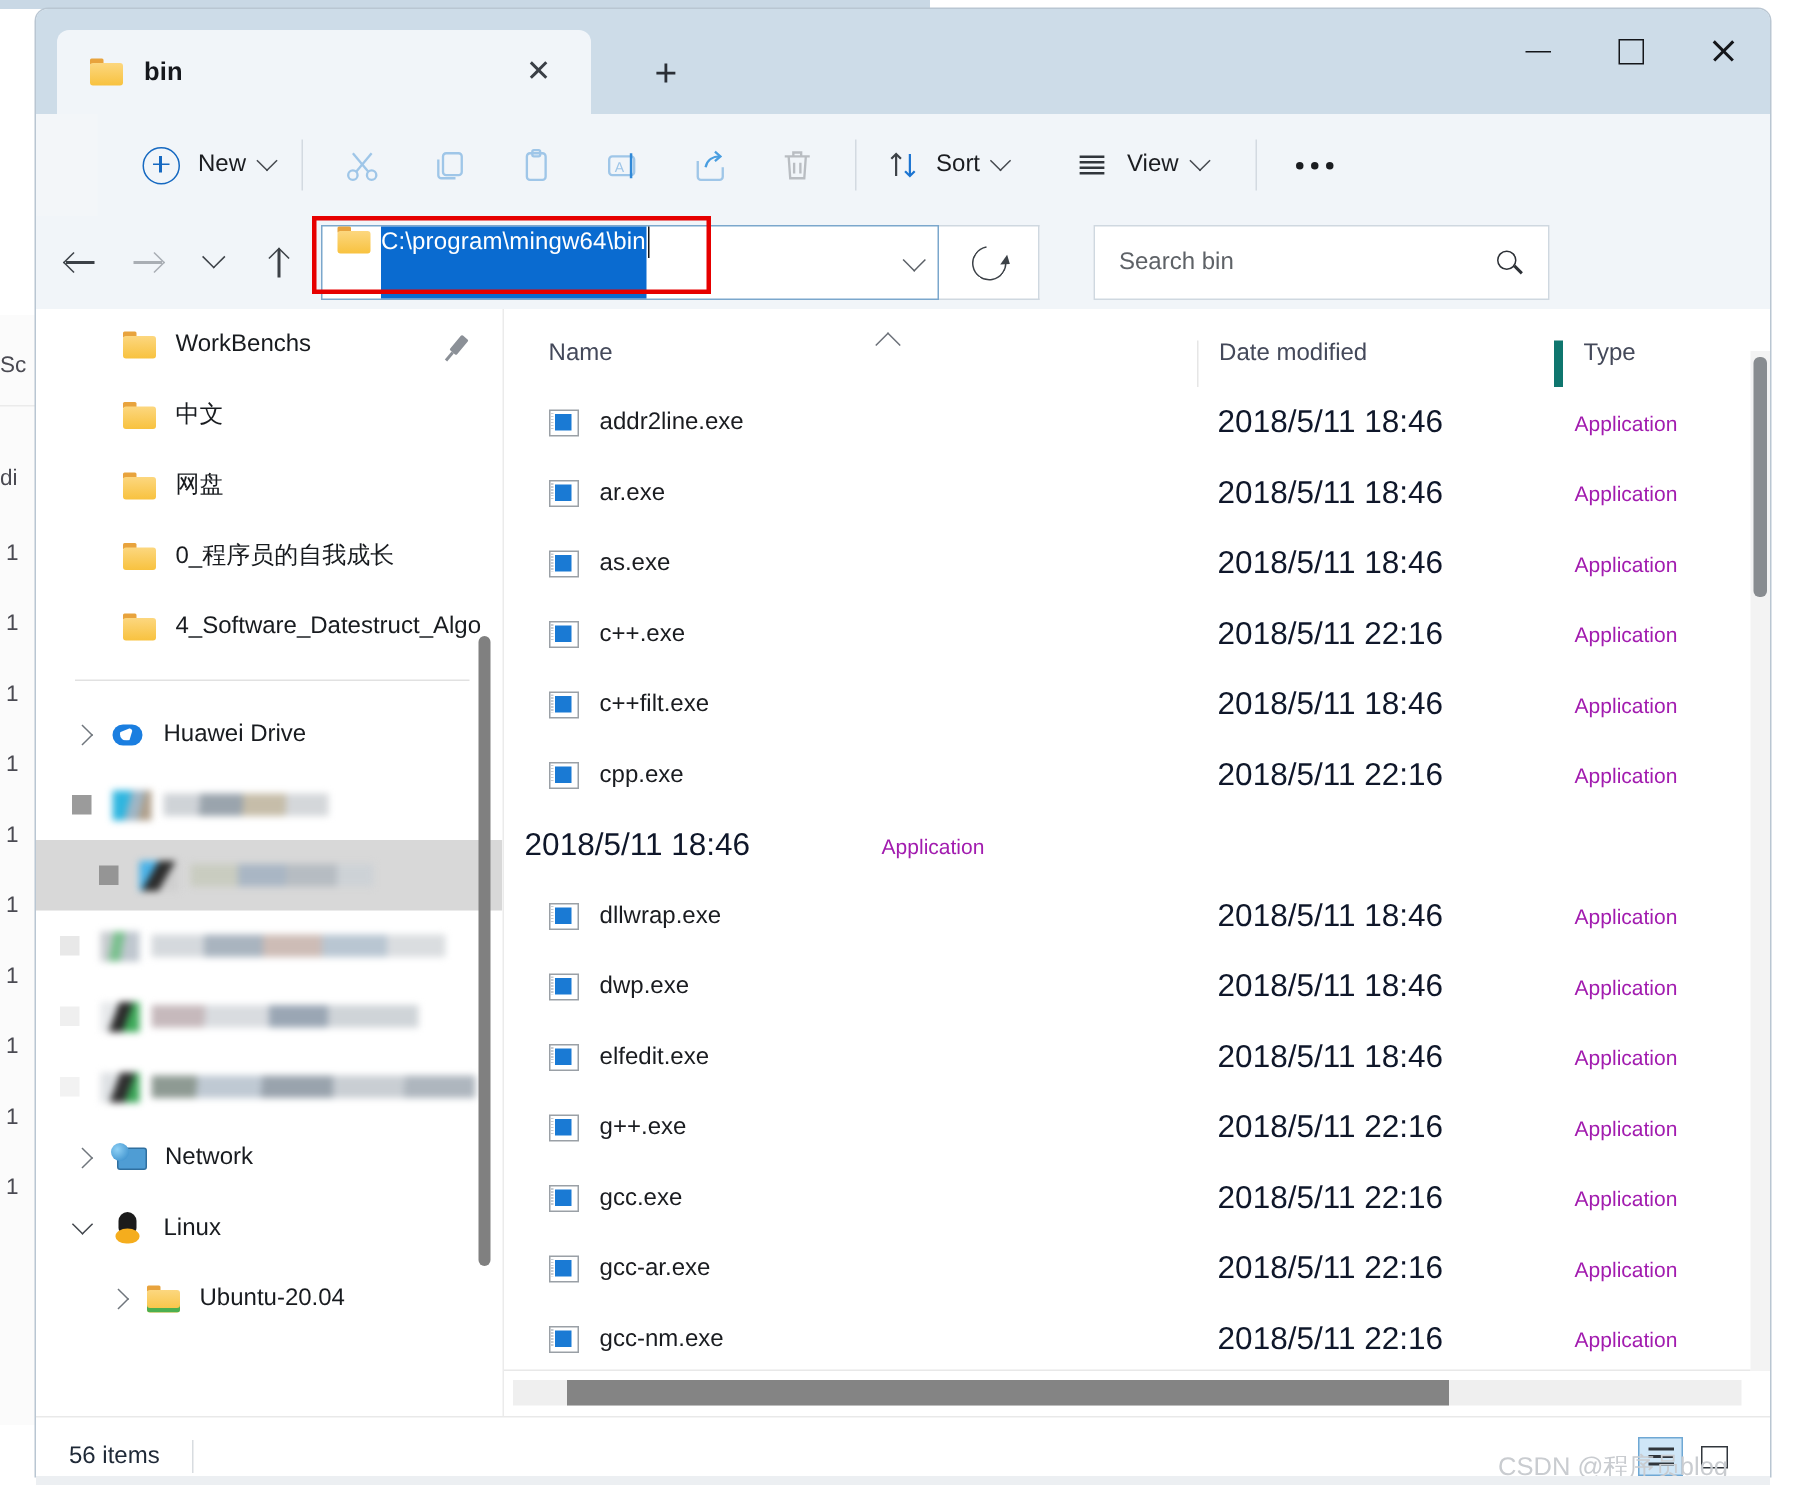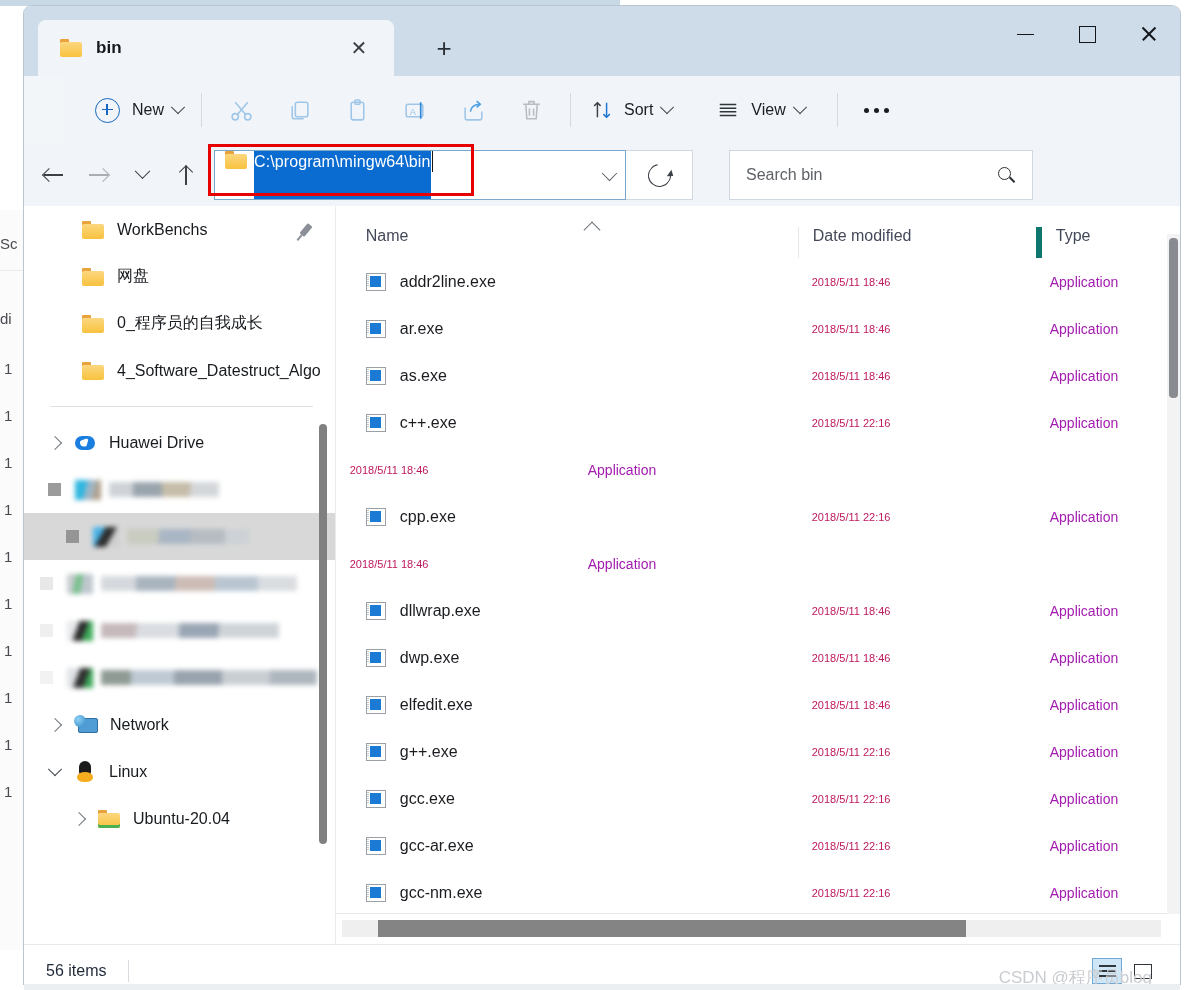--- a/index.html
+++ b/index.html
@@ -133,21 +133,21 @@
   .col-type{width:130px;position:relative;padding-left:14px;box-sizing:border-box;border-left:6px solid #0f766e;}
   .col-lbl{font-size:16px;color:#44495a;padding-bottom:13px;display:block;}
   .sort-asc{position:absolute;left:250px;top:-3px;width:11px;height:11px;border-left:1.6px solid #6b7078;border-top:1.6px solid #6b7078;transform:rotate(45deg);}
   .rows{position:relative;}
   .row{height:47px;display:flex;align-items:center;}
   .cell-name{width:462px;display:flex;align-items:center;padding-left:30px;box-sizing:border-box;}
   .exeicon{width:20px;height:18px;position:relative;flex:none;background:#ffffff;border:1.4px solid #9aa0a6;box-sizing:border-box;}
   .exeicon::before{content:"";position:absolute;left:3px;top:2px;width:11px;height:11px;background:#1a7ad4;}
   .exeicon::after{content:"";position:absolute;left:0.5px;top:1.5px;width:2px;height:12px;background:repeating-linear-gradient(#c6cbd1 0 1px,transparent 1px 2px);}
   .fname{margin-left:14px;font-size:16px;color:#1a1c20;white-space:nowrap;}
-  .cell-date{width:238px;padding-left:14px;box-sizing:border-box;font-size:11px;color:#be185d;white-space:nowrap;}
+  .cell-date{width:238px;padding-left:14px;box-sizing:border-box;font-size:21px;color:#0f172a;white-space:nowrap;}
   .cell-type{width:130px;padding-left:14px;box-sizing:border-box;font-size:14px;color:#a21caf;white-space:nowrap;}
   .v-track{position:absolute;right:0;top:28px;width:13px;height:680px;background:#f3f3f3;}
   .v-thumb{position:absolute;right:2px;top:32px;width:9px;height:160px;background:#888c90;border-radius:4px;}
   .h-area{position:absolute;left:0;right:13px;bottom:0;height:30px;background:#ffffff;border-top:1px solid #e8e8e8;}
   .h-track{position:absolute;left:6px;right:6px;top:6px;height:17px;background:#efefef;}
   .h-thumb{position:absolute;left:36px;top:0;width:588px;height:17px;background:#848484;}
 
   
   .status{position:relative;height:52px;background:#ffffff;border-top:1px solid #e9e9e9;display:flex;align-items:center;}
   .status-txt{margin-left:22px;font-size:16px;color:#1f2937;}
@@ -323,20 +323,24 @@
     <div class="body">
 
       <div class="sidebar">
         <div class="nav-item" style="padding-left:52px;">
           <span class="nav-folder"></span>
           <span class="nav-label">WorkBenchs</span>
           <span class="pin"></span>
         </div>
         <div class="nav-item" style="padding-left:52px;">
           <span class="nav-folder"></span>
+          <span class="nav-label">中文</span>
+        </div>
+        <div class="nav-item" style="padding-left:52px;">
+          <span class="nav-folder"></span>
           <span class="nav-label">网盘</span>
         </div>
         <div class="nav-item" style="padding-left:52px;">
           <span class="nav-folder"></span>
           <span class="nav-label">0_程序员的自我成长</span>
         </div>
         <div class="nav-item" style="padding-left:52px;">
           <span class="nav-folder"></span>
           <span class="nav-label">4_Software_Datestruct_Algo</span>
         </div>
@@ -447,20 +451,24 @@
             </div>
             <div class="row">
               <div class="cell-name">
                 <span class="exeicon"></span>
                 <span class="fname">c++.exe</span>
               </div>
               <div class="cell-date">2018/5/11 22:16</div>
               <div class="cell-type">Application</div>
             </div>
             <div class="row">
+              <div class="cell-name">
+                <span class="exeicon"></span>
+                <span class="fname">c++filt.exe</span>
+              </div>
               <div class="cell-date">2018/5/11 18:46</div>
               <div class="cell-type">Application</div>
             </div>
             <div class="row">
               <div class="cell-name">
                 <span class="exeicon"></span>
                 <span class="fname">cpp.exe</span>
               </div>
               <div class="cell-date">2018/5/11 22:16</div>
               <div class="cell-type">Application</div>

